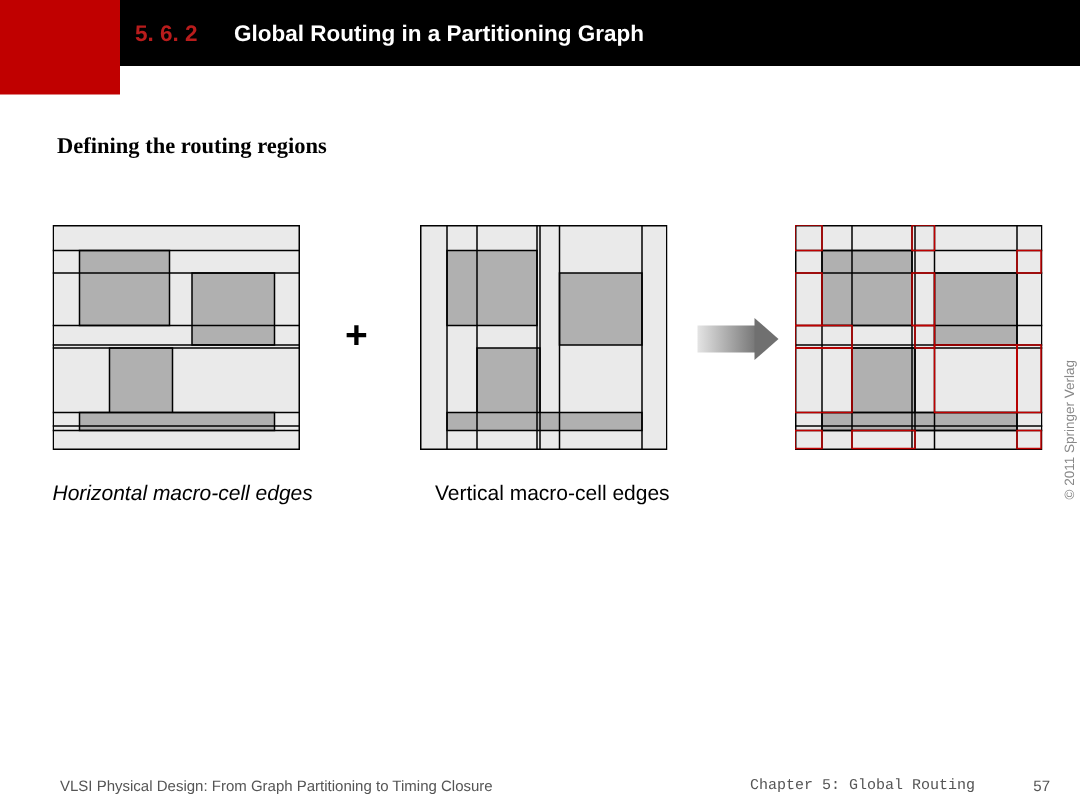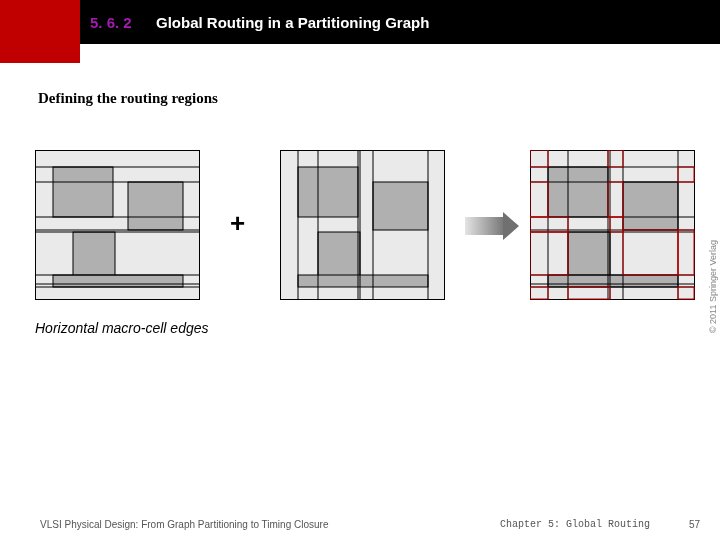--- a/index.html
+++ b/index.html
@@ -1,21 +1,21 @@
 <!DOCTYPE html>
 <html><head>
 <meta charset="utf-8">
 <style>
   * { box-sizing: border-box; margin: 0; padding: 0; }
   html, body { width: 720px; height: 540px; font-family: Arial, Helvetica, sans-serif; background: #fff; overflow: hidden; }
   .slide { position: relative; width: 720px; height: 540px; }
 
   .header { position: absolute; left: 0; top: 0; width: 720px; height: 44px; background: #000; }
   .redblock { position: absolute; left: 0; top: 0; width: 80px; height: 63px; background: #c00000; }
-  .secnum { position: absolute; left: 90px; top: 14px; color: #a21caf; font-size: 15px; font-weight: bold; }
+  .secnum { position: absolute; left: 90px; top: 14px; color: #b91c1c; font-size: 15px; font-weight: bold; }
   .title  { position: absolute; left: 156px; top: 14px; color: #fff; font-size: 15px; font-weight: bold; }
 
   .subtitle { position: absolute; left: 38px; top: 90px; font-size: 15px; font-weight: bold; color: #000; font-family: Liberation Serif, serif; }
 
   .diagram-row { position: absolute; top: 150px; left: 35px; width: 660px; height: 160px; }
   .plus { position: absolute; font-size: 26px; font-weight: bold; }
   .arrow { position: absolute; }
   .arrow-stem { position: absolute; height: 18px; background: linear-gradient(to right, rgba(120,120,120,0.2), rgba(100,100,100,0.9)); }
   .arrow-head { position: absolute; width: 0; height: 0; border-top: 14px solid transparent; border-bottom: 14px solid transparent; border-left: 16px solid #707070; }
 
@@ -121,20 +121,21 @@
       <rect class="rbox" x="0" y="82" width="38" height="43"></rect>
       <rect class="rbox" x="148" y="80" width="16" height="45"></rect>
       <rect class="rbox" x="0" y="137" width="18" height="12"></rect>
       <rect class="rbox" x="38" y="137" width="42" height="12"></rect>
       <rect class="rbox" x="148" y="137" width="16" height="12"></rect>
     </svg>
 
   </div>
 
   <div class="caption-left">Horizontal macro-cell edges</div>
+  <div class="caption-right">Vertical macro-cell edges</div>
 
   <div class="copyright">© 2011 Springer Verlag</div>
 
   <div class="footer-left">VLSI Physical Design: From Graph Partitioning to Timing Closure</div>
   <div class="footer-right">Chapter 5: Global Routing</div>
   <div class="pagenum">57</div>
 
 </div>
 
 </body></html>

